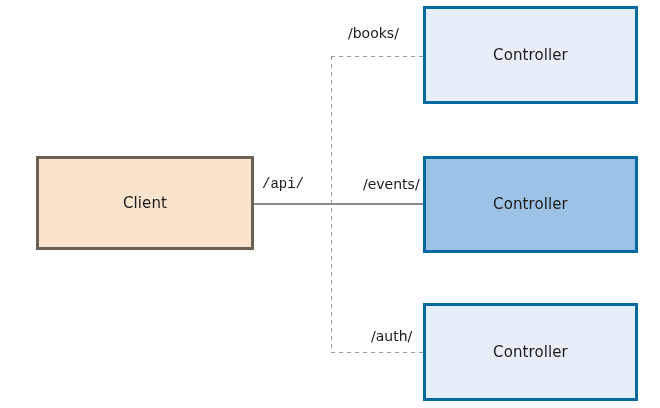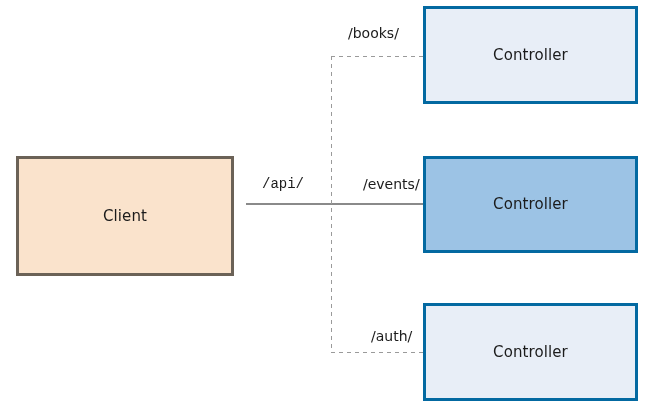--- a/index.html
+++ b/index.html
@@ -47,24 +47,24 @@
   .node-label {
     font-size: 15px;
     line-height: 1;
     color: #1b1b1b;
     letter-spacing: 0.1px;
     white-space: nowrap;
   }
 
   
   #node-client {
-    left: 16px;
+    left: 36px;
     top: 156px;
     width: 218px;
-    height: 120px;
+    height: 94px;
     background: #fae3cc;
     border-color: #6b6257;
   }
   #node-controller-books {
     left: 423px;
     top: 6px;
     width: 215px;
     height: 98px;
     background: #e8eef7;
   }

